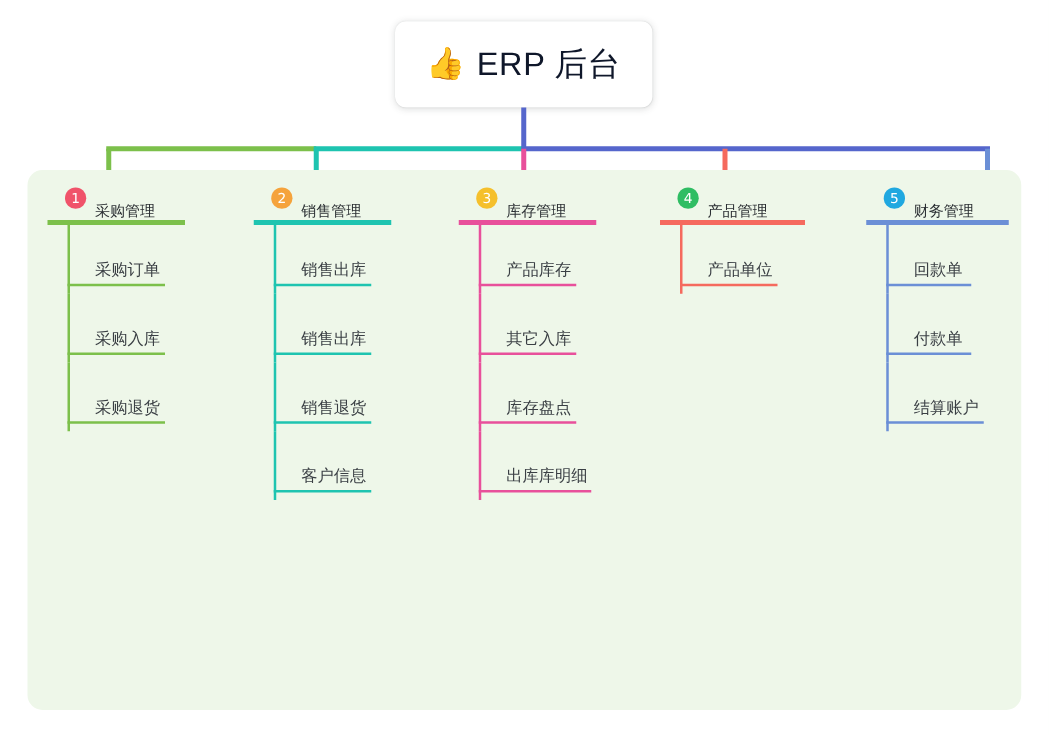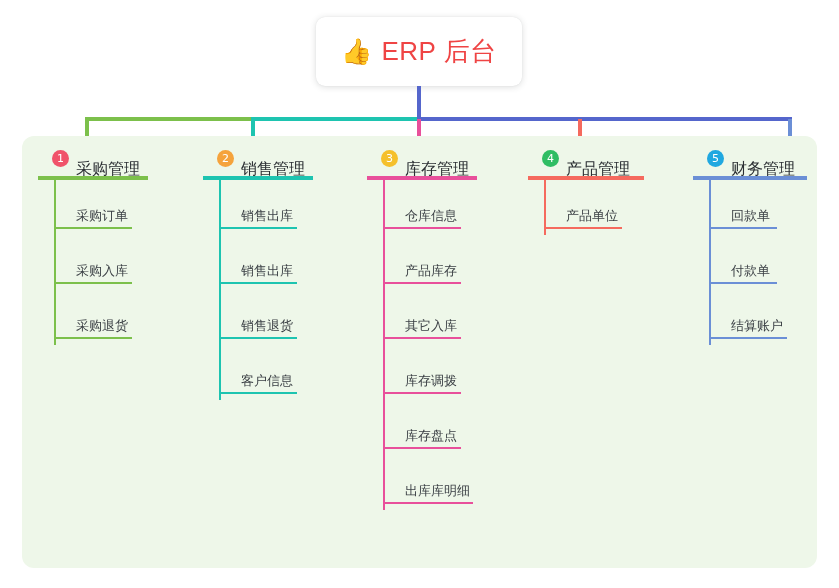--- a/index.html
+++ b/index.html
@@ -32,21 +32,21 @@
     gap: 9px;
     box-sizing: border-box;
   }
   #root-node .root-emoji {
     font-size: 25px;
     line-height: 1;
     display: inline-block;
   }
   #root-node .root-label {
     font-size: 26px;
-    color: #ef4444;
+    color: #0f172a;
     letter-spacing: 0.5px;
     white-space: nowrap;
   }
 
   
   .conn {
     position: absolute;
   }
 
   
@@ -100,21 +100,21 @@
     height: 17px;
     border-radius: 50%;
     color: #ffffff;
     font-size: 11px;
     line-height: 17px;
     text-align: center;
     flex: 0 0 auto;
     font-family: "DejaVu Sans", sans-serif;
   }
   .col-title {
-    font-size: 16px;
+    font-size: 12px;
     color: #2b2f33;
     white-space: nowrap;
     margin-top: 22px;
   }
   .col-rule {
     height: 4px;
     margin-top: 6px;
   }
 
   
@@ -229,36 +229,26 @@
     </div>
     <div class="column" style="left: 367px;">
       <div class="col-head">
         <span class="badge" style="background: rgb(245, 192, 44);">3</span>
         <span class="col-title">库存管理</span>
       </div>
       <div class="col-rule" style="width: 110px; background: rgb(232, 80, 155);"></div>
       <div class="leaves">
         <div class="leaf">
           <div class="leaf-spine" style="background: rgb(232, 80, 155);"></div>
-          <div class="leaf-text">仓库信息</div>
-          <div class="leaf-underline" style="width: 78px; background: rgb(232, 80, 155);"></div>
-        </div>
-        <div class="leaf">
-          <div class="leaf-spine" style="background: rgb(232, 80, 155);"></div>
           <div class="leaf-text">产品库存</div>
           <div class="leaf-underline" style="width: 78px; background: rgb(232, 80, 155);"></div>
         </div>
         <div class="leaf">
           <div class="leaf-spine" style="background: rgb(232, 80, 155);"></div>
           <div class="leaf-text">其它入库</div>
-          <div class="leaf-underline" style="width: 78px; background: rgb(232, 80, 155);"></div>
-        </div>
-        <div class="leaf">
-          <div class="leaf-spine" style="background: rgb(232, 80, 155);"></div>
-          <div class="leaf-text">库存调拨</div>
           <div class="leaf-underline" style="width: 78px; background: rgb(232, 80, 155);"></div>
         </div>
         <div class="leaf">
           <div class="leaf-spine" style="background: rgb(232, 80, 155);"></div>
           <div class="leaf-text">库存盘点</div>
           <div class="leaf-underline" style="width: 78px; background: rgb(232, 80, 155);"></div>
         </div>
         <div class="leaf">
           <div class="leaf-spine" style="background: rgb(232, 80, 155);"></div>
           <div class="leaf-text">出库库明细</div>

